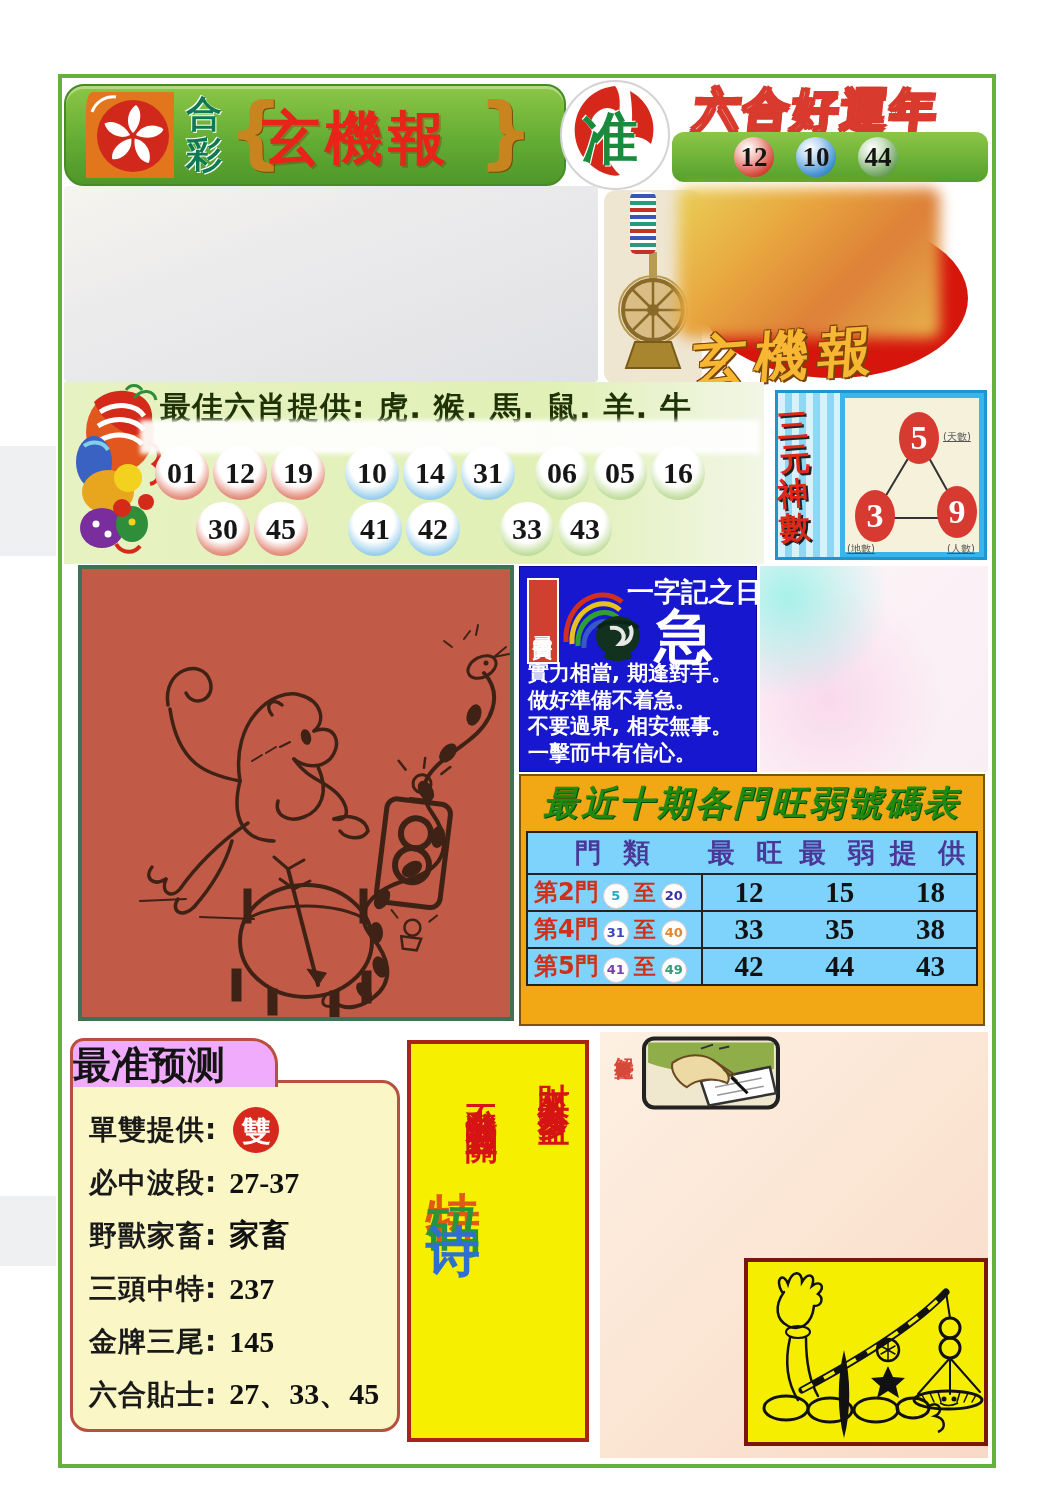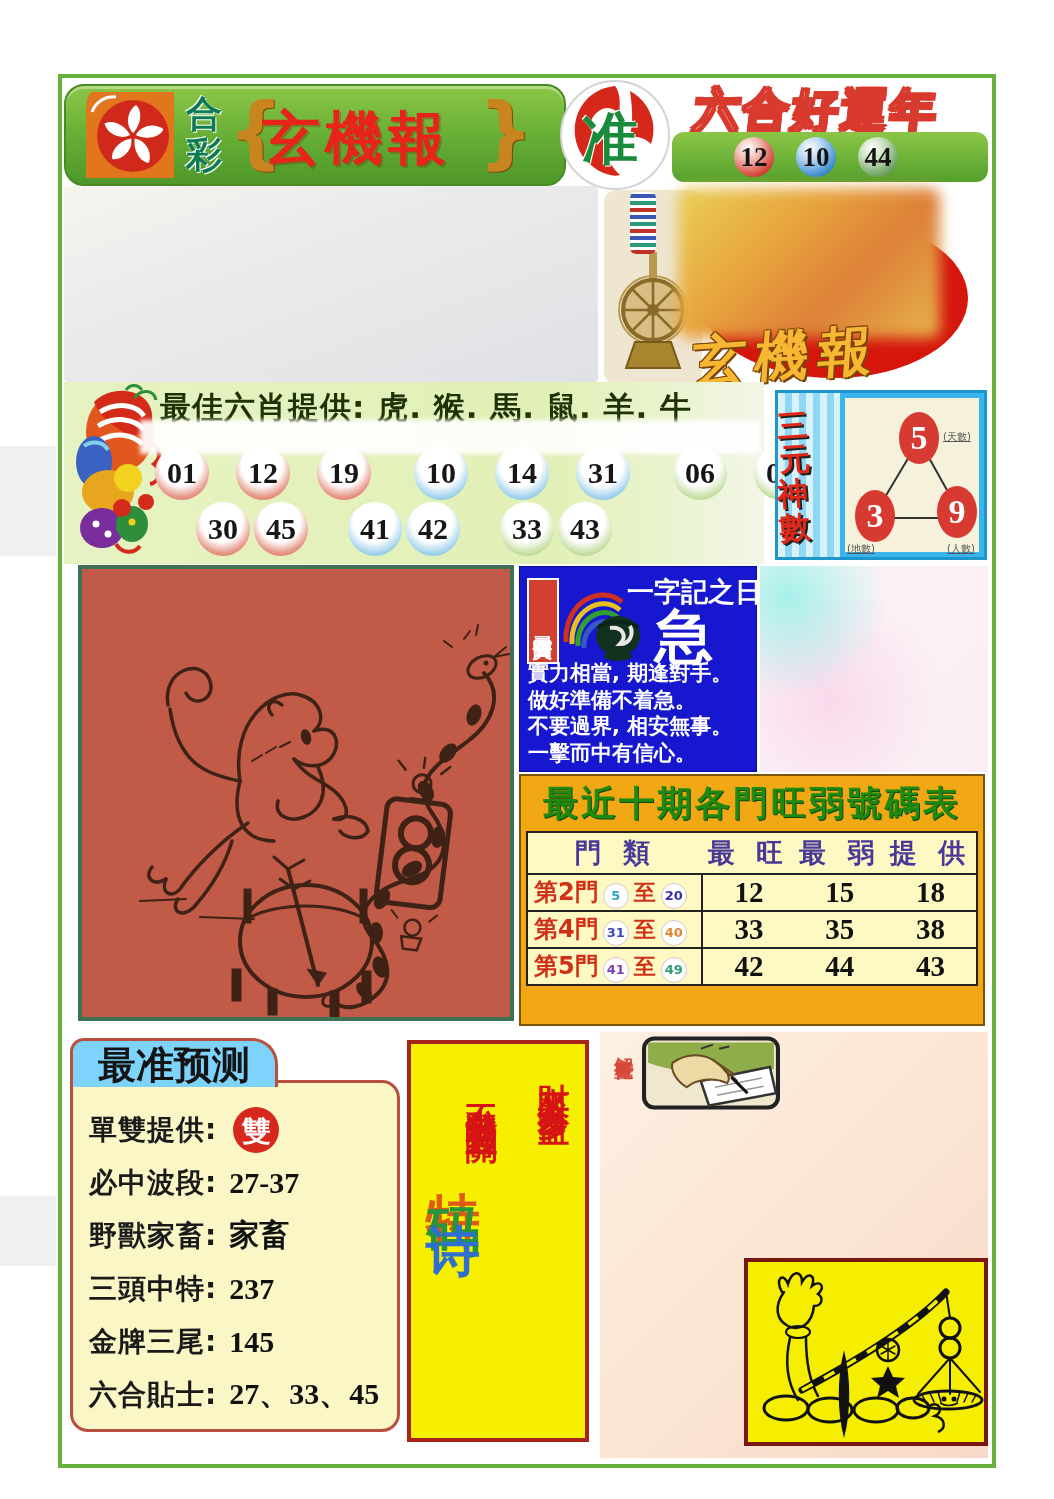--- a/index.html
+++ b/index.html
@@ -54,21 +54,21 @@
         transform:rotate(-4deg) skewX(-8deg);
         text-shadow:2px 2px 0 #7a4408,-1px -1px 0 #7a4408,1px -1px 0 #7a4408,-1px 1px 0 #7a4408;}
 
   
   .zstrip{left:64px;top:382px;width:700px;height:182px;
           background:linear-gradient(90deg,#e7f2c2 0%,#e1f0b6 70%,#f2f6e6 100%);}
   .zart{left:64px;top:382px;width:112px;height:180px;}
   .zlabel{left:160px;top:387px;font-size:31px;font-weight:900;color:#1e3206;letter-spacing:1px;}
   .zblur{left:140px;top:420px;width:620px;height:34px;background:#fff;opacity:.93;filter:blur(2px);}
   .tip-row{display:flex;}
-  .trow1{left:155px;top:446px;gap:23px;}
+  .trow1{left:155px;top:446px;}
   .trow2{left:196px;top:502px;}
   .tball{width:54px;height:54px;border-radius:50%;margin-right:4px;text-align:center;
          line-height:54px;font-family:"Liberation Serif",serif;font-weight:bold;font-size:30px;color:#161616;}
   .tball.red{background:radial-gradient(circle at 48% 36%,#fff 0%,#fff 46%,#e79a8c 70%,#cf4632 100%);}
   .tball.blue{background:radial-gradient(circle at 48% 36%,#fff 0%,#fff 46%,#a8d6ee 70%,#4aa6dc 100%);}
   .tball.green{background:radial-gradient(circle at 48% 36%,#fff 0%,#fff 46%,#cbe2ab 70%,#8cc05e 100%);}
 
   
   .sanyuan{left:775px;top:390px;width:212px;height:170px;background:#3ab4ec;
            border:3px solid #1d96cc;box-sizing:border-box;display:flex;}
@@ -99,38 +99,38 @@
 
   .pastel1{left:760px;top:566px;width:228px;height:206px;
            background:radial-gradient(circle at 12% 15%,rgba(110,240,225,.6),transparent 38%),
                       radial-gradient(circle at 30% 65%,rgba(248,198,228,.55),transparent 55%),
                       linear-gradient(135deg,#fdf4f8,#f9eef3);}
 
   
   .hwtable{left:519px;top:774px;width:466px;height:252px;background:#f2a714;
            border:2px solid #7a5408;box-sizing:border-box;}
   .hw-title{margin-top:4px;text-align:center;font-size:35px;font-weight:900;color:#1f8a12;
-            letter-spacing:3px;text-shadow:1px 1px 0 #0a4a06;}
-  table.hw{border-collapse:collapse;margin:4px auto 0;width:452px;background:#fef9c3;
+            letter-spacing:3px;text-shadow:1px 1px 0 #0a4a06;font-style:italic;}
+  table.hw{border-collapse:collapse;margin:4px auto 0;width:452px;background:#7dd3fc;
            border:2px solid #222;}
   table.hw th{font-size:27px;font-weight:900;color:#4a3898;border-bottom:2px solid #222;
               padding:2px 0;letter-spacing:6px;}
   table.hw td{border-top:2px solid #222;text-align:center;padding:1px 0;}
   table.hw td.cat{text-align:left;padding-left:6px;border-right:2px solid #222;width:162px;}
   table.hw td.num{font-family:"Liberation Serif",serif;font-size:29px;font-weight:bold;color:#111;width:88px;}
   .door{color:#d03018;font-size:24px;font-weight:900;margin-right:4px;}
   .cnum{display:inline-block;width:24px;height:24px;border-radius:50%;background:#fff;
         border:1px solid #d8c8c8;font-size:13px;font-weight:bold;text-align:center;line-height:24px;
         vertical-align:middle;}
   .zhi{color:#d03018;font-size:22px;font-weight:900;margin:0 5px;}
 
   
-  .predtab{left:70px;top:1038px;width:202px;height:46px;background:#7dd3fc;
+  .predtab{left:70px;top:1038px;width:202px;height:46px;background:#f0abfc;
            border:3px solid #b85040;border-bottom:none;border-radius:14px 26px 0 0;
-           font-size:38px;font-weight:900;color:#141414;text-align:center;line-height:48px;z-index:3;}
+           font-size:38px;font-weight:900;color:#141414;text-align:left;line-height:48px;z-index:3;}
   .predbox{left:70px;top:1080px;width:330px;height:352px;background:#faf6c6;
            border:3px solid #b85040;border-radius:0 18px 18px 18px;box-sizing:border-box;
            padding:20px 14px 0 16px;z-index:2;}
   .pred-row{display:flex;align-items:center;height:53px;}
   .pred-label{font-size:28px;font-weight:900;color:#1a1a1a;letter-spacing:1px;}
   .pred-value{margin-left:12px;font-family:"Liberation Serif",serif;font-size:30px;font-weight:bold;color:#111;}
   .pred-value.badge{width:46px;height:46px;border-radius:50%;background:#d6281c;color:#fff;
                     text-align:center;line-height:48px;font-size:29px;margin-left:16px;font-family:"DejaVu Sans",sans-serif;}
 
   

